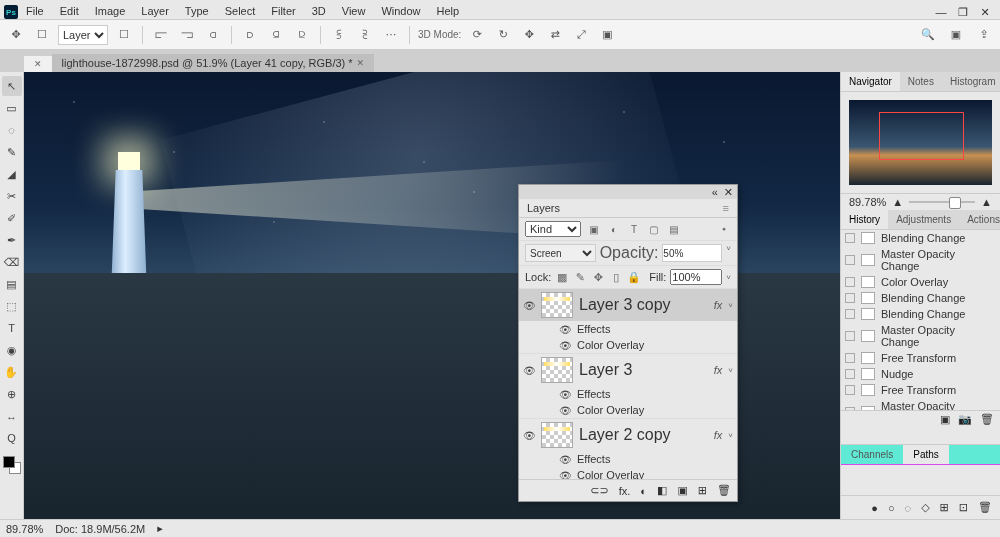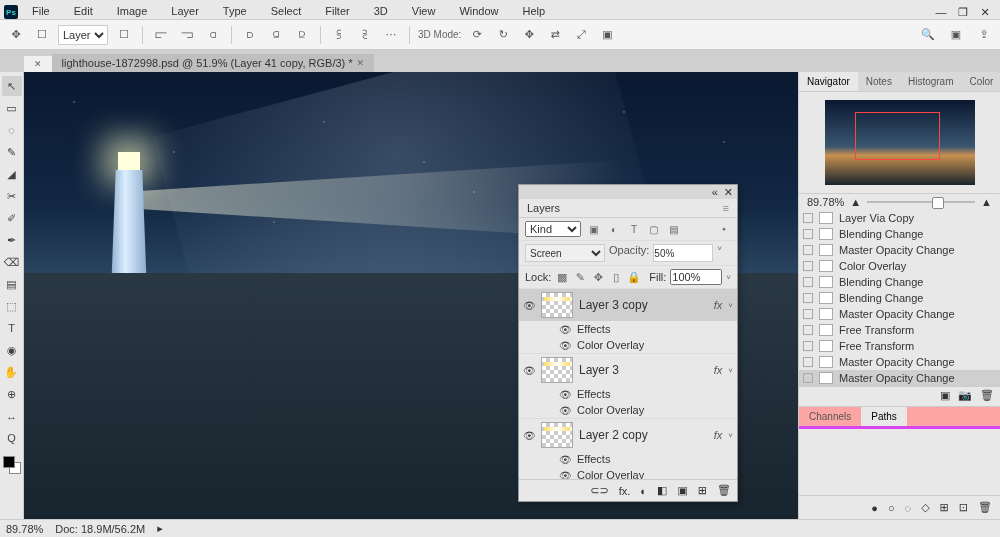--- a/index.html
+++ b/index.html
@@ -1,19 +1,19 @@
 <!DOCTYPE html>
 <html><head>
 <meta charset="utf-8">
 <style>
 *{margin:0;padding:0;box-sizing:border-box;font-family:"Segoe UI",Arial,sans-serif;font-size:11px;color:#333}
 body{background:#f0f0f0;width:1000px;height:537px;overflow:hidden;position:relative}
 .titlebar{height:20px;background:#e8e8e8;display:flex;align-items:flex-end;padding:0 4px;border-bottom:1px solid #ccc}
 .ps-logo{width:14px;height:14px;background:#001d33;color:#3cc;font-size:8px;font-weight:bold;display:flex;align-items:center;justify-content:center;border-radius:2px}
-.menubar{display:flex;gap:8px;margin-left:6px}
+.menubar{display:flex;gap:0;}
 .menubar span{padding:2px 8px;cursor:default}
 .winbtns{margin-left:auto;display:flex;gap:8px;padding-right:4px}
 .winbtns span{width:14px;text-align:center;cursor:default}
 .optbar{height:30px;background:#f4f4f4;border-bottom:1px solid #ccc;display:flex;align-items:center;padding:0 6px;gap:6px}
 .optbar .ico{width:20px;height:20px;display:flex;align-items:center;justify-content:center;color:#555}
 .optbar .sep{width:1px;height:18px;background:#ccc;margin:0 2px}
 .optbar select{height:20px;font-size:11px;border:1px solid #ccc;background:#fff}
 .optbar .lbl{color:#666;font-size:10px}
 .optbar .right{margin-left:auto;display:flex;gap:8px}
 .tabbar{height:22px;background:#cfcfcf;display:flex;align-items:flex-end;padding-left:24px}
@@ -29,60 +29,60 @@
 .toolbar .bg{position:absolute;width:12px;height:12px;background:#fff;border:1px solid #888;bottom:0;right:0}
 .canvas{flex:1;background:#282828;position:relative;overflow:hidden}
 .canvas-img{position:absolute;left:0;top:0;right:0;bottom:0;background:linear-gradient(180deg,#0a1830 0%,#122844 30%,#3a5670 55%,#c89050 65%,#2a3640 70%,#18242e 100%)}
 .stars{position:absolute;inset:0;background-image:radial-gradient(1px 1px at 50px 30px,#fff,transparent),radial-gradient(1px 1px at 150px 80px,#fff,transparent),radial-gradient(1px 1px at 300px 50px,#fff,transparent),radial-gradient(1px 1px at 450px 120px,#fff,transparent),radial-gradient(1px 1px at 600px 40px,#fff,transparent),radial-gradient(1px 1px at 250px 150px,#ddd,transparent),radial-gradient(1px 1px at 400px 90px,#fff,transparent),radial-gradient(1px 1px at 550px 160px,#ddd,transparent),radial-gradient(1px 1px at 700px 70px,#fff,transparent),radial-gradient(1px 1px at 100px 200px,#ddd,transparent);opacity:.7}
 .milky{position:absolute;left:20%;top:0;width:60%;height:60%;background:radial-gradient(ellipse 60% 100% at 50% 30%,rgba(180,200,220,.25),transparent);transform:rotate(-15deg)}
 .lighthouse{position:absolute;left:80px;top:80px;width:50px;height:200px}
 .lh-top{width:22px;height:18px;background:#ffd;margin:0 auto;box-shadow:0 0 30px 15px rgba(255,255,200,.6)}
 .lh-body{width:38px;height:150px;background:linear-gradient(90deg,#8ac 0%,#def 40%,#8ac 100%);margin:0 auto;clip-path:polygon(15% 0,85% 0,100% 100%,0 100%)}
 .beam{position:absolute;left:100px;top:88px;width:500px;height:80px;background:linear-gradient(90deg,rgba(255,255,230,.5),transparent);clip-path:polygon(0 40%,100% 0,100% 100%,0 60%)}
 .rocks{position:absolute;bottom:0;left:0;right:0;height:55%;background:linear-gradient(180deg,#2a3844,#18242e)}
-.rpanels{width:202px;background:#e8e8e8;border-left:1px solid #ccc;display:flex;flex-direction:column}
+.rpanels{width:160px;background:#e8e8e8;border-left:1px solid #ccc;display:flex;flex-direction:column}
 .panel-tabs{display:flex;background:#d8d8d8;border-bottom:1px solid #ccc}
 .panel-tabs span{padding:4px 8px;font-size:10px;color:#555;cursor:default}
 .panel-tabs span.active{background:#e8e8e8;color:#000}
 .navigator{padding:8px;display:flex;justify-content:center}
 .nav-thumb{width:150px;height:85px;background:linear-gradient(180deg,#0a1830 0%,#3a5670 55%,#c89050 65%,#18242e 100%);position:relative}
 .nav-rect{position:absolute;left:30px;top:12px;width:85px;height:48px;border:1px solid #f44}
 .zoom-row{display:flex;align-items:center;padding:2px 8px;border-top:1px solid #ccc;gap:6px}
 .zoom-row .slider{flex:1;height:2px;background:#bbb;position:relative}
 .zoom-row .slider::after{content:"";position:absolute;left:60%;top:-4px;width:10px;height:10px;background:#fff;border:1px solid #888;border-radius:2px}
 .history-list{flex:0 0 auto;max-height:180px;overflow:auto;background:#e8e8e8}
 .hrow{display:flex;align-items:center;padding:2px 4px;gap:6px;font-size:10px;color:#444}
 .hrow.sel{background:#cfcfcf}
 .hrow .hchk{width:10px;height:10px;border:1px solid #aaa}
 .hrow .hico{width:14px;height:12px;background:#fff;border:1px solid #aaa}
-.ch-tabs{display:flex;background:#fca5a5;border-bottom:3px solid #d946ef;border-top:1px solid #ccc;margin-top:2px}
+.ch-tabs{display:flex;background:#5eead4;border-bottom:1px solid #d946ef;border-top:1px solid #ccc;margin-top:16px}
 .ch-tabs span{padding:4px 10px;font-size:10px;color:#555}
 .ch-tabs span.active{background:#e8e8e8;color:#000}
 .panel-foot{margin-top:auto;height:24px;border-top:1px solid #ccc;display:flex;align-items:center;justify-content:flex-end;gap:10px;padding:0 8px;color:#888}
 .statusbar{height:18px;background:#e8e8e8;border-top:1px solid #ccc;display:flex;align-items:center;padding:0 6px;font-size:10px;color:#555;gap:12px}
 
 .layers-panel{position:absolute;left:518px;top:184px;width:220px;background:#e8e8e8;border:1px solid #999;box-shadow:2px 2px 6px rgba(0,0,0,.3)}
 .lp-titlebar{height:14px;background:#d8d8d8;display:flex;justify-content:flex-end;align-items:center;padding:0 4px;gap:6px;font-size:9px;color:#666}
 .lp-tab{padding:3px 8px;font-size:10px;background:#e8e8e8;border-bottom:1px solid #ccc;display:flex;align-items:flex-end}
 .lp-tab .menu{margin-left:auto;color:#888}
 .lp-row{display:flex;align-items:flex-start;padding:3px 6px;gap:4px;border-bottom:1px solid #ddd}
 .lp-row select,.lp-row input{height:18px;font-size:10px;border:1px solid #ccc}
-.lp-row .lbl{font-size:11px;color:#555}
+.lp-row .lbl{font-size:16px;color:#555}
 .lp-filter{display:flex;gap:6px;align-items:center;padding:3px 6px;border-bottom:1px solid #ddd}
 .lp-filter .fico{width:14px;height:14px;color:#666;display:flex;align-items:center;justify-content:center;font-size:10px}
 .lp-lock{display:flex;align-items:center;gap:4px;padding:3px 6px;border-bottom:1px solid #ddd;font-size:10px;color:#555}
 .lp-lock .lico{width:14px;text-align:center;color:#666}
 .lp-layers{max-height:190px;overflow-y:auto}
 .layer{border-bottom:1px solid #ddd}
 .layer-main{display:flex;align-items:center;padding:3px 4px;gap:6px}
 .layer.sel .layer-main{background:#cfcfcf}
 .eye{width:12px;text-align:center;color:#444;font-size:10px}
 .thumb{width:32px;height:26px;background:repeating-conic-gradient(#ccc 0 25%,#fff 0 50%) 0 0/8px 8px;border:1px solid #aaa;position:relative}
 .thumb .tline{position:absolute;top:4px;left:2px;right:2px;height:4px;background:linear-gradient(90deg,#fd6,#fff,#fd6)}
-.lname{flex:1;font-size:12px;color:#333}
+.lname{flex:1;font-size:16px;color:#333}
 .fx{font-size:11px;font-style:italic;color:#555}
 .chev{font-size:8px;color:#666}
 .layer-fx{padding:2px 4px 2px 40px;font-size:10px;color:#444;display:flex;align-items:center;gap:6px}
 .layer-fx .eye{width:12px}
 .lp-foot{height:22px;border-top:1px solid #ccc;display:flex;align-items:center;justify-content:flex-end;gap:10px;padding:0 6px;color:#666;font-size:11px}
 .hist-foot{height:18px;border-top:1px solid #ccc;display:flex;align-items:center;justify-content:flex-end;gap:8px;padding:0 6px;color:#777;font-size:10px}
 </style>
 </head>
 <body>
 
@@ -201,29 +201,29 @@
         <div class="nav-rect"></div>
       </div>
     </div>
     <div class="zoom-row">
       <span>89.78%</span>
       <span>▲</span>
       <div class="slider"></div>
       <span>▲</span>
     </div>
 
+    <div class="panel-tabs">
+      <span class="active">History</span>
+      <span>Adjustments</span>
+      <span>Actions</span>
+    </div>
     <div class="history-list" id="hist">
         <div class="hrow">
           <span class="hchk"></span>
           <span class="hico"></span>
-          <span>Layer Via Copy</span>
-        </div>
-        <div class="hrow">
-          <span class="hchk"></span>
-          <span class="hico"></span>
           <span>Blending Change</span>
         </div>
         <div class="hrow">
           <span class="hchk"></span>
           <span class="hico"></span>
           <span>Master Opacity Change</span>
         </div>
         <div class="hrow">
           <span class="hchk"></span>
           <span class="hico"></span>
@@ -241,20 +241,25 @@
         </div>
         <div class="hrow">
           <span class="hchk"></span>
           <span class="hico"></span>
           <span>Master Opacity Change</span>
         </div>
         <div class="hrow">
           <span class="hchk"></span>
           <span class="hico"></span>
           <span>Free Transform</span>
+        </div>
+        <div class="hrow">
+          <span class="hchk"></span>
+          <span class="hico"></span>
+          <span>Nudge</span>
         </div>
         <div class="hrow">
           <span class="hchk"></span>
           <span class="hico"></span>
           <span>Free Transform</span>
         </div>
         <div class="hrow">
           <span class="hchk"></span>
           <span class="hico"></span>
           <span>Master Opacity Change</span>

